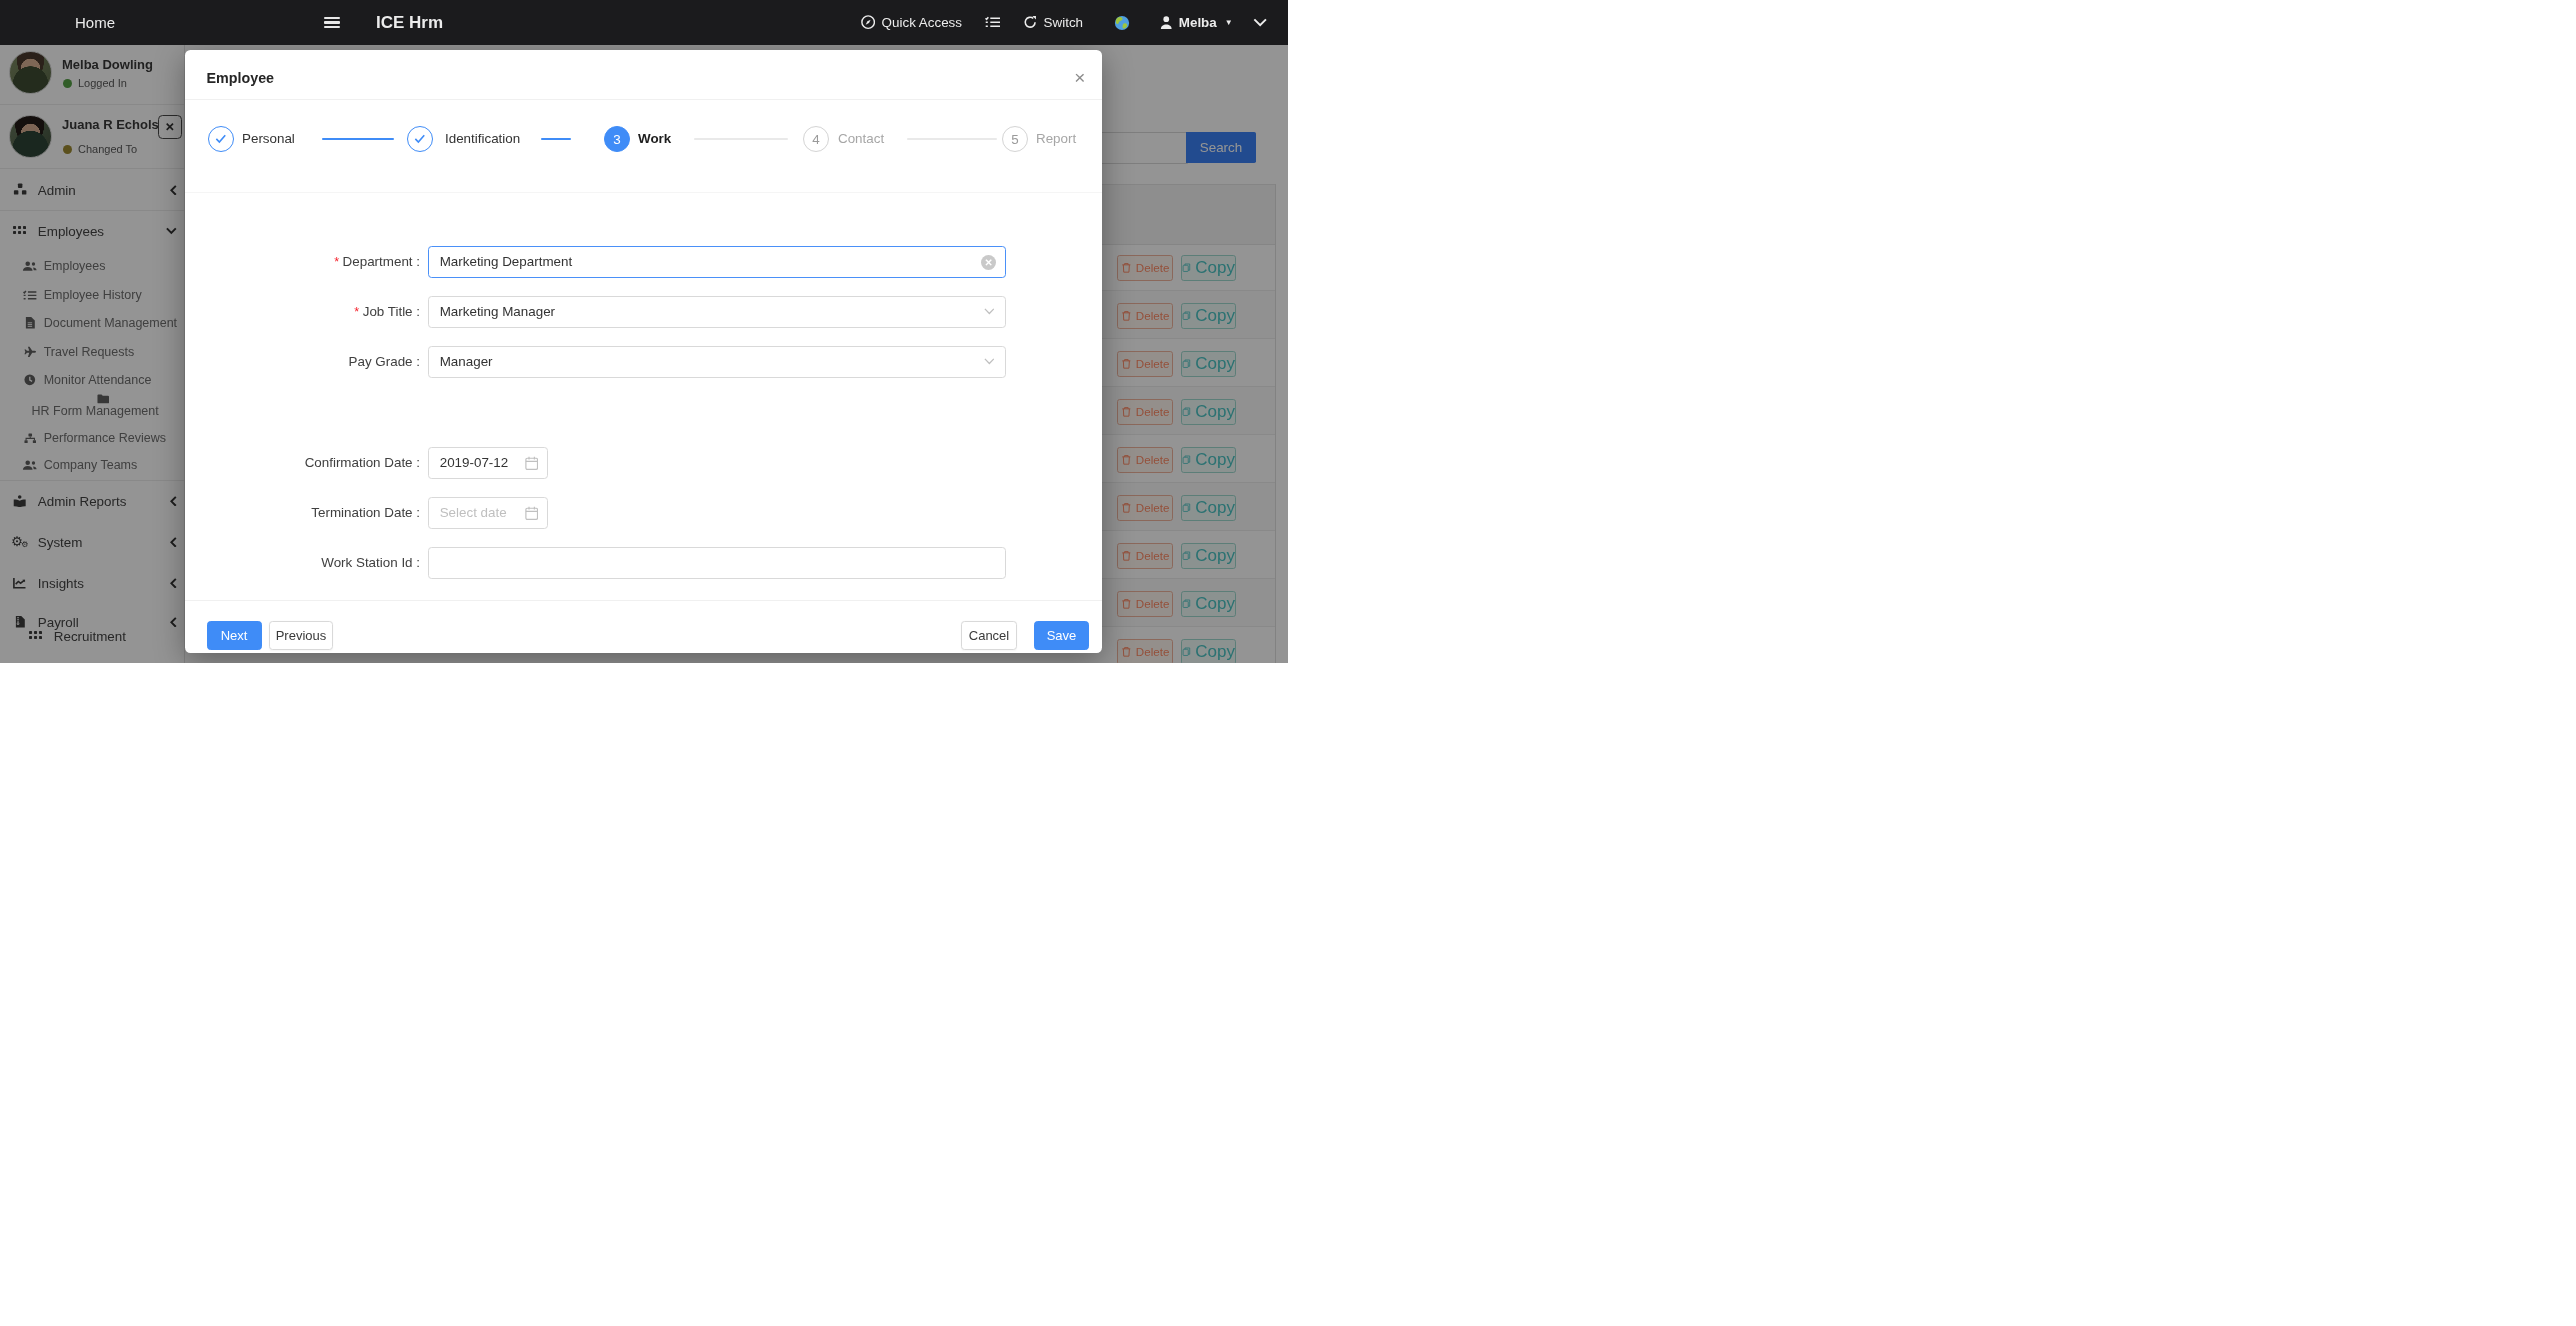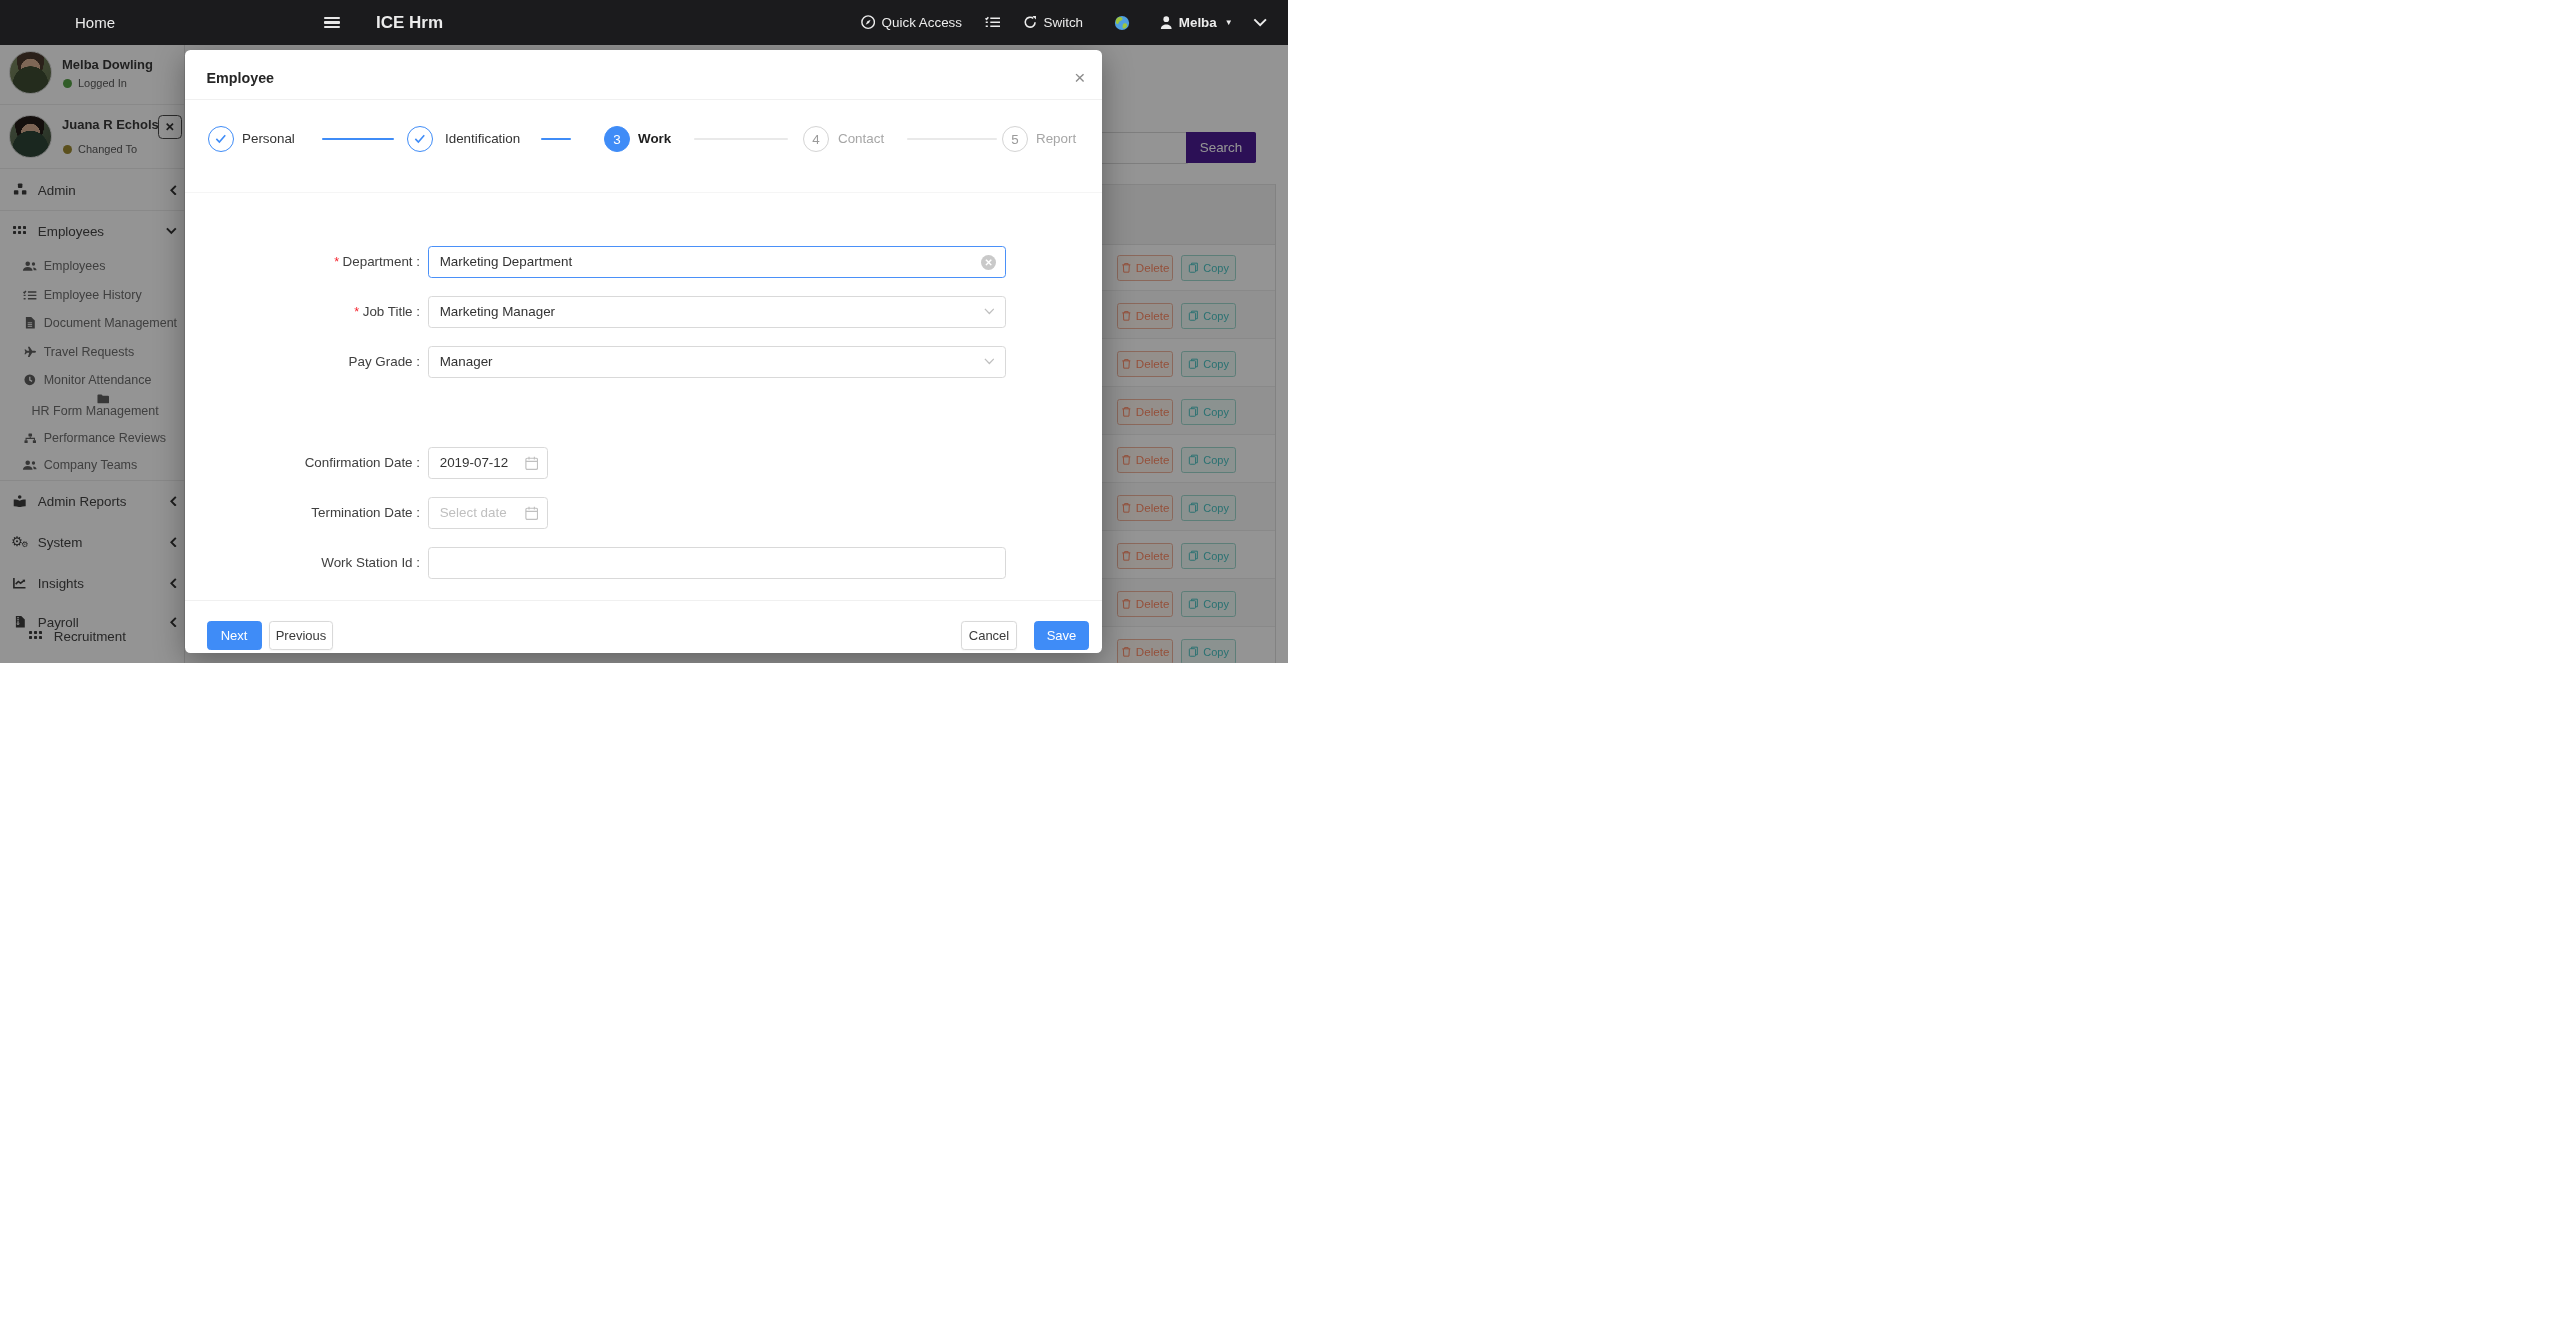--- a/index.html
+++ b/index.html
@@ -38,30 +38,30 @@
   .mi .lb{margin-left:11px;font-size:13.4px;}
   .mi .chev{position:absolute;right:7.2px;color:#333;display:flex;}
   .mi.sub{color:#6e6e6e;}
   .mi.sub .ic{margin-left:22.4px;width:15px;color:#5f5f5f;}
   .mi.sub .lb{margin-left:6.3px;font-size:12.5px;}
 
   
   .main{position:absolute;top:45px;left:184px;width:1104px;height:618px;background:#fff;z-index:1;}
   .searchbox{position:absolute;left:800px;top:87px;width:202px;height:29.5px;background:#fff;border:0.9px solid #d9d9d9;border-radius:1.8px 0 0 1.8px;}
   .searchbox span{position:absolute;left:28px;top:7.2px;font-size:12.5px;color:#b8b8b8;}
-  .searchbtn{position:absolute;left:1002px;top:87px;width:70px;height:31px;background:#4c1d95;color:#fff;font-size:13.4px;
+  .searchbtn{position:absolute;left:1002px;top:87px;width:70px;height:31px;background:#3b82f6;color:#fff;font-size:13.4px;
              display:flex;align-items:center;justify-content:center;border-radius:0 1.8px 1.8px 0;cursor:pointer;}
   .thead{position:absolute;left:0;top:139px;width:1091px;height:59px;background:#f4f4f4;border-top:0.9px solid #e6e6e6;border-bottom:0.9px solid #e6e6e6;}
   .trows{position:absolute;left:0;top:198px;width:1091px;}
   .trow{position:relative;width:1091px;height:47px;border-bottom:0.9px solid #ececec;}
   .trow:nth-child(even){background:#fafafa;}
   .btn-del{position:absolute;left:933px;top:11.6px;width:54px;height:24px;border:0.9px solid #f0b49e;background:#fff7f0;color:#ff8a65;
            border-radius:2.7px;font-size:11.6px;display:flex;align-items:center;justify-content:center;gap:4.5px;cursor:pointer;}
   .btn-copy{position:absolute;left:997px;top:11.6px;width:53px;height:24px;border:0.9px solid #9fd9cf;background:#f0fbf8;color:#4ac4c4;
-           border-radius:2.7px;font-size:11px;display:flex;align-items:center;justify-content:center;gap:4.5px;cursor:pointer;}
+           border-radius:2.7px;font-size:17px;display:flex;align-items:center;justify-content:center;gap:4.5px;cursor:pointer;}
   .tedge{position:absolute;left:1091px;top:139px;width:0.9px;height:480px;background:#e0e0e0;}
 
   
   .mask{position:absolute;top:45px;left:0;width:1288px;height:618px;background:rgba(0,0,0,0.42);z-index:10;}
 
   
   .modal{position:absolute;left:185px;top:50px;width:917px;height:603px;background:#fff;border-radius:5.4px;
          box-shadow:0 7.2px 30px rgba(0,0,0,0.35);z-index:20;}
   .m-title{position:absolute;left:21.5px;top:19.7px;font-size:14.3px;font-weight:600;color:#262626;}
   .m-close{position:absolute;left:884px;top:18px;width:21.5px;height:21.5px;color:#8c8c8c;font-size:19px;line-height:19.7px;text-align:center;cursor:pointer;}

